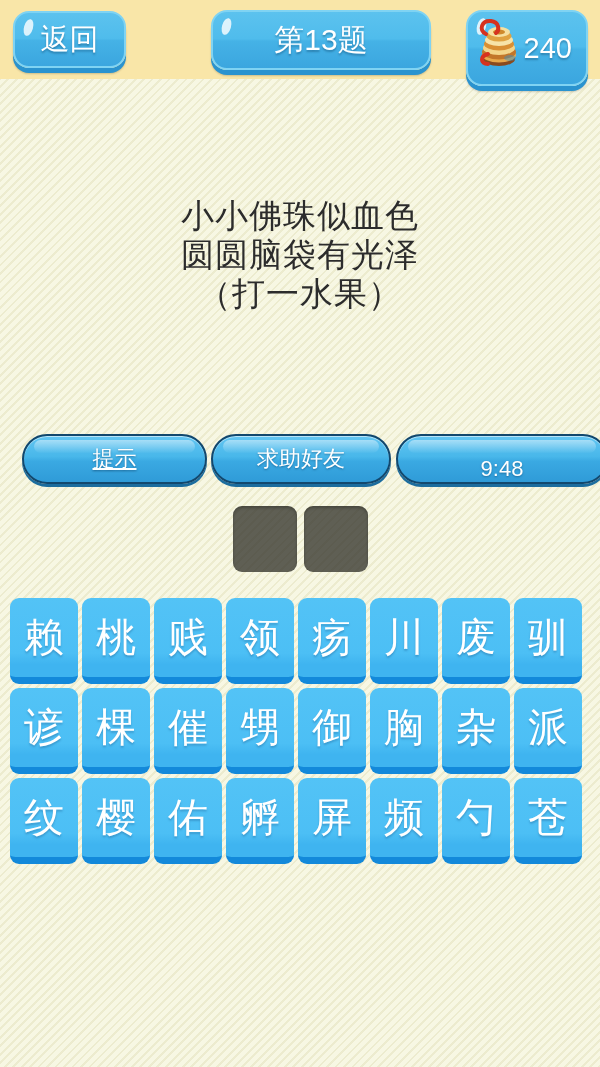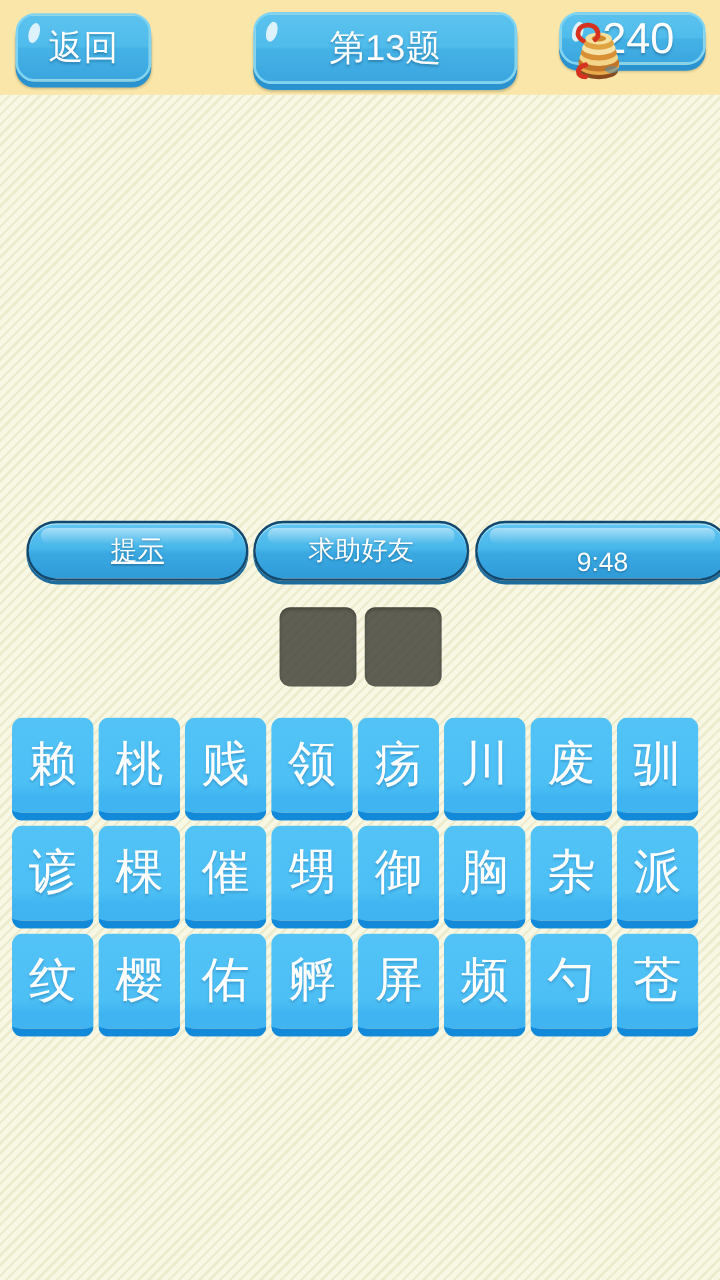--- a/index.html
+++ b/index.html
@@ -75,24 +75,24 @@
     width: 113px; height: 57px;
     font-size: 29px;
   }
   #level-button {
     left: 211px; top: 10px;
     width: 220px; height: 60px;
     font-size: 30px;
   }
   #coin-button {
     left: 466px; top: 10px;
-    width: 122px; height: 44px;
-    font-size: 36px;
+    width: 122px; height: 76px;
+    font-size: 29px;
     justify-content: flex-end;
-    padding-right: 24px;
+    padding-right: 14px;
   }
 
   
   #coin-icon {
     position: absolute;
     left: 4px;
     top: 2px;
     width: 56px;
     height: 56px;
   }
@@ -231,20 +231,23 @@
         <path d="M14 20 C6 16 10 6 19 7 C27 8 28 16 24 19" fill="none" stroke="#d6321f" stroke-width="4" stroke-linecap="round"></path>
         <path d="M16 40 C8 42 8 50 16 50" fill="none" stroke="#d6321f" stroke-width="4" stroke-linecap="round"></path>
         <ellipse cx="38" cy="44" rx="6" ry="3" fill="#2f93cd" opacity="0.45"></ellipse>
       </svg>
       <span>240</span>
     </div>
 
   </div>
 
   <div id="riddle">
+    <span class="rline">小小佛珠似血色</span>
+    <span class="rline">圆圆脑袋有光泽</span>
+    <span class="rline">（打一水果）</span>
   </div>
 
   <div id="action-row">
     <div class="act-btn" id="hint-button">
       <span>提示</span>
     </div>
     <div class="act-btn" id="ask-button">
       <span>求助好友</span>
     </div>
     <div class="act-btn" id="timer-button">

